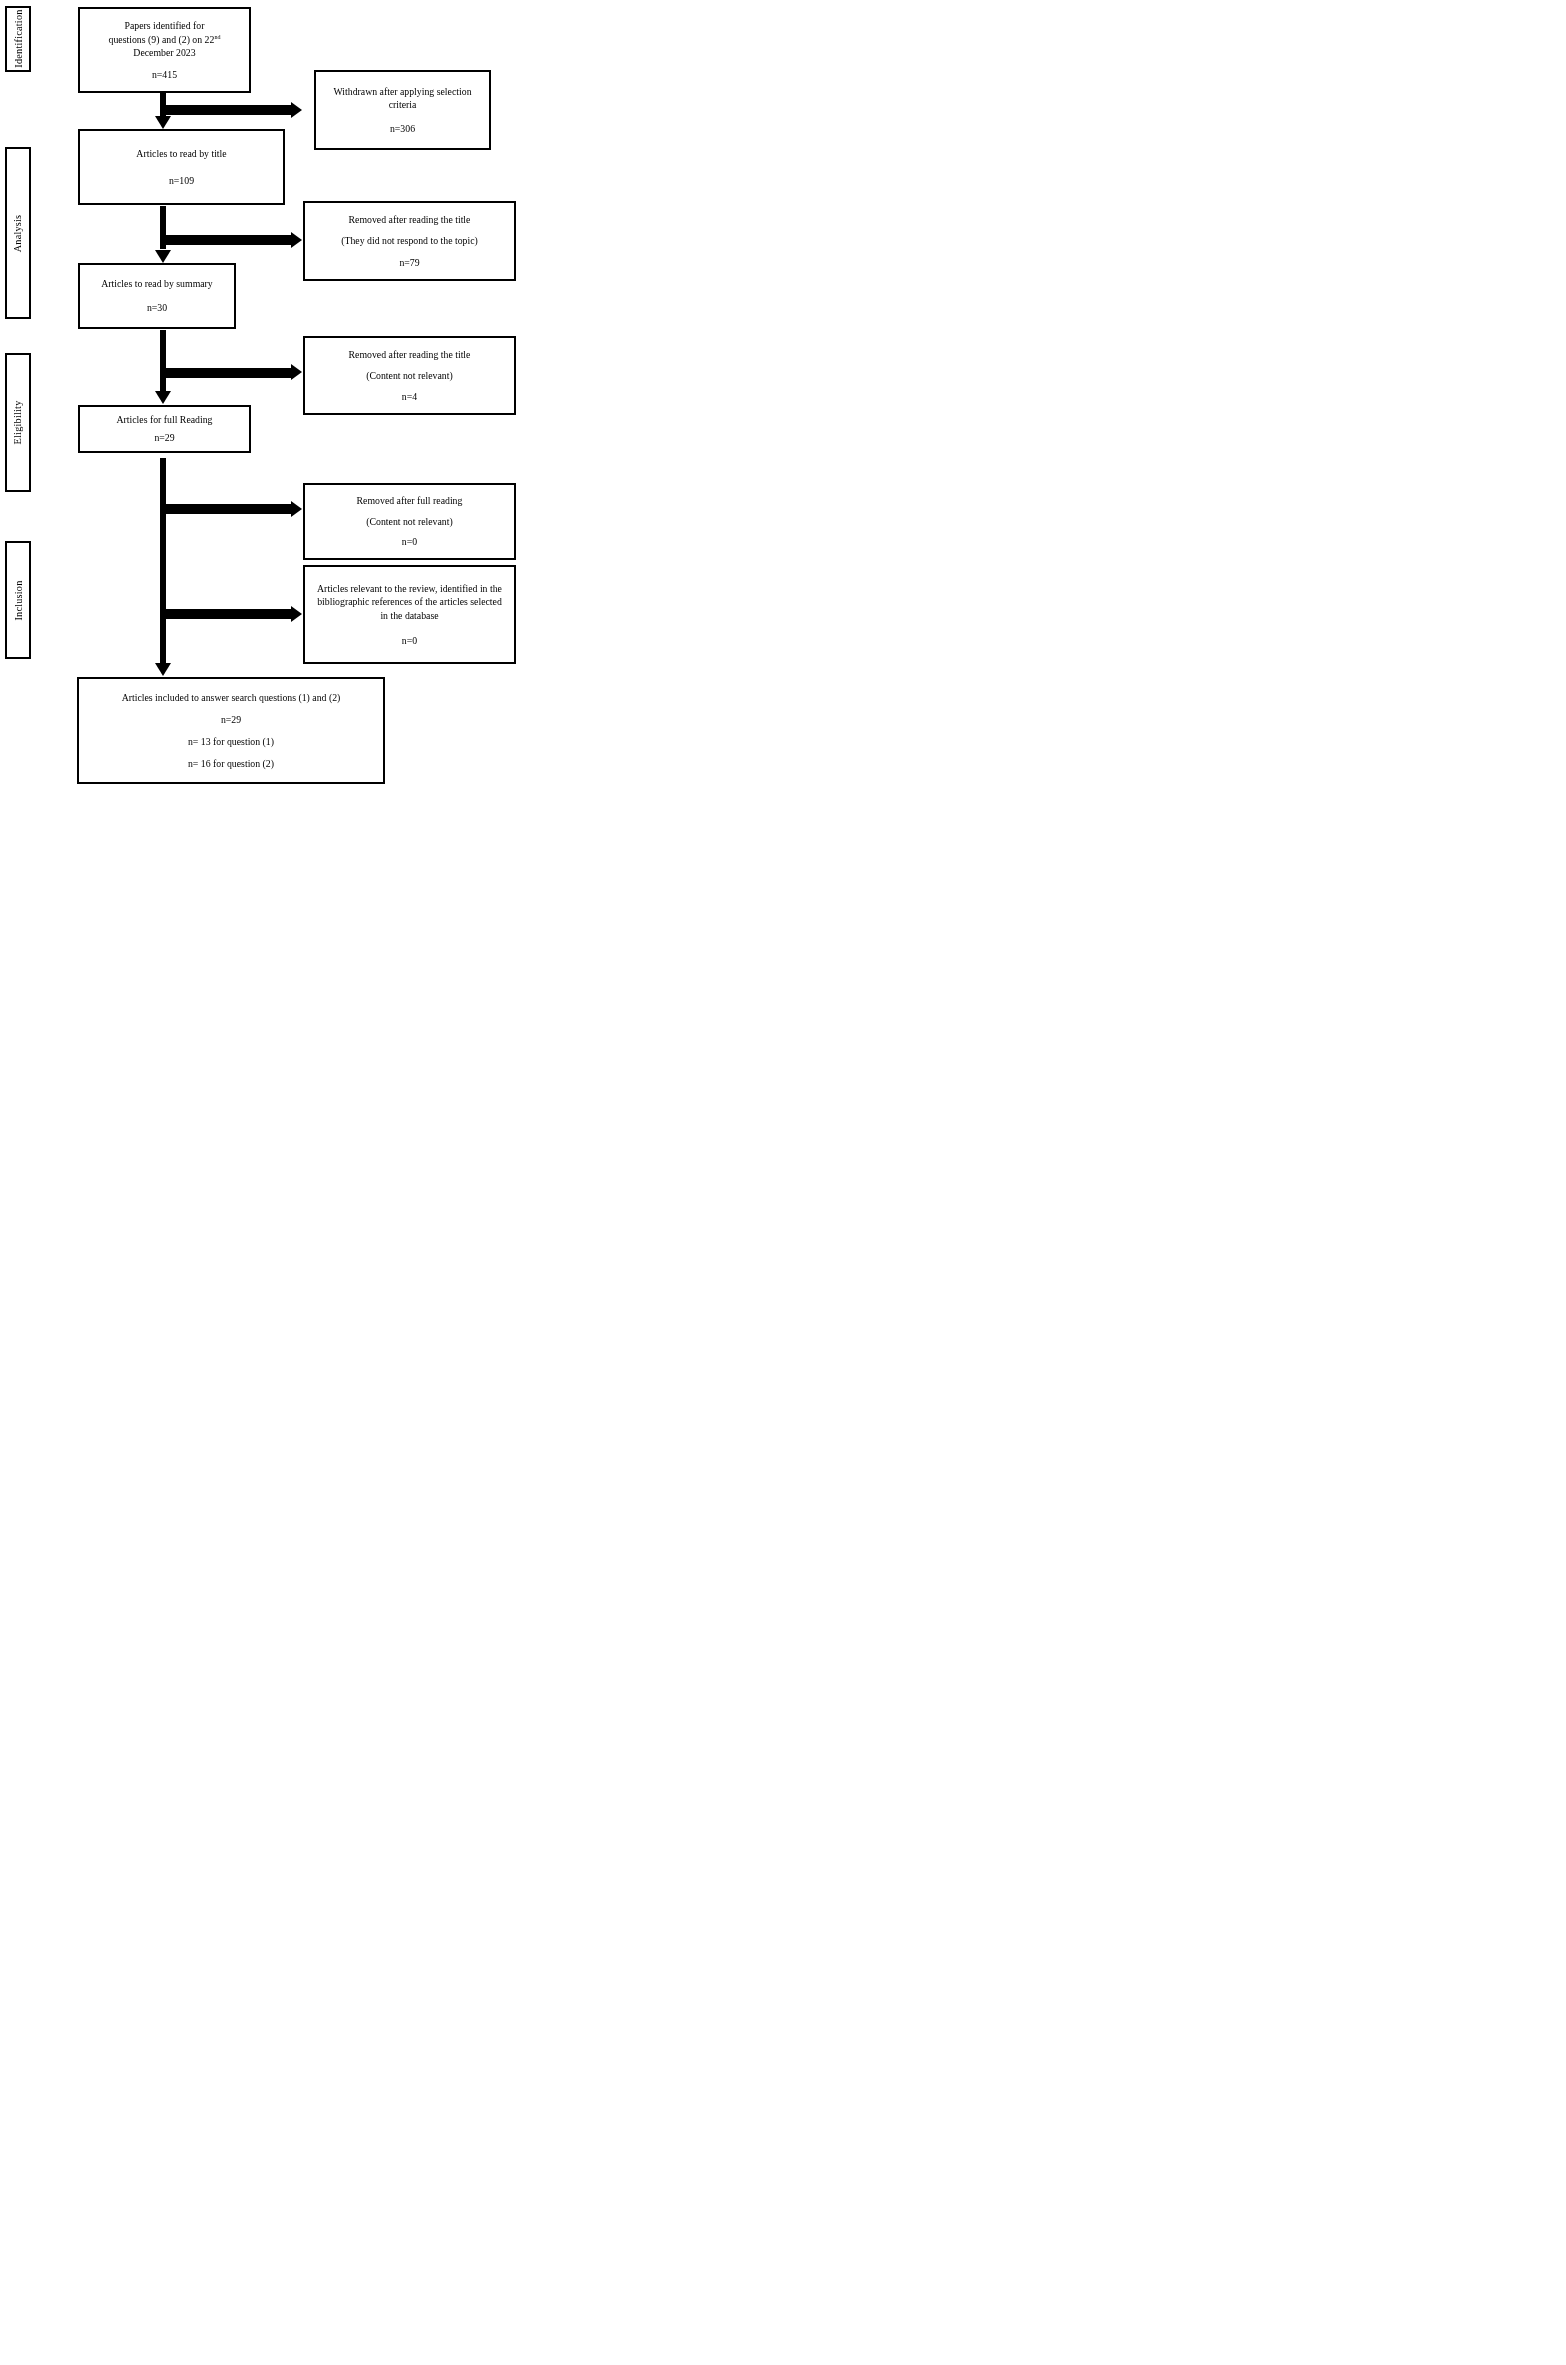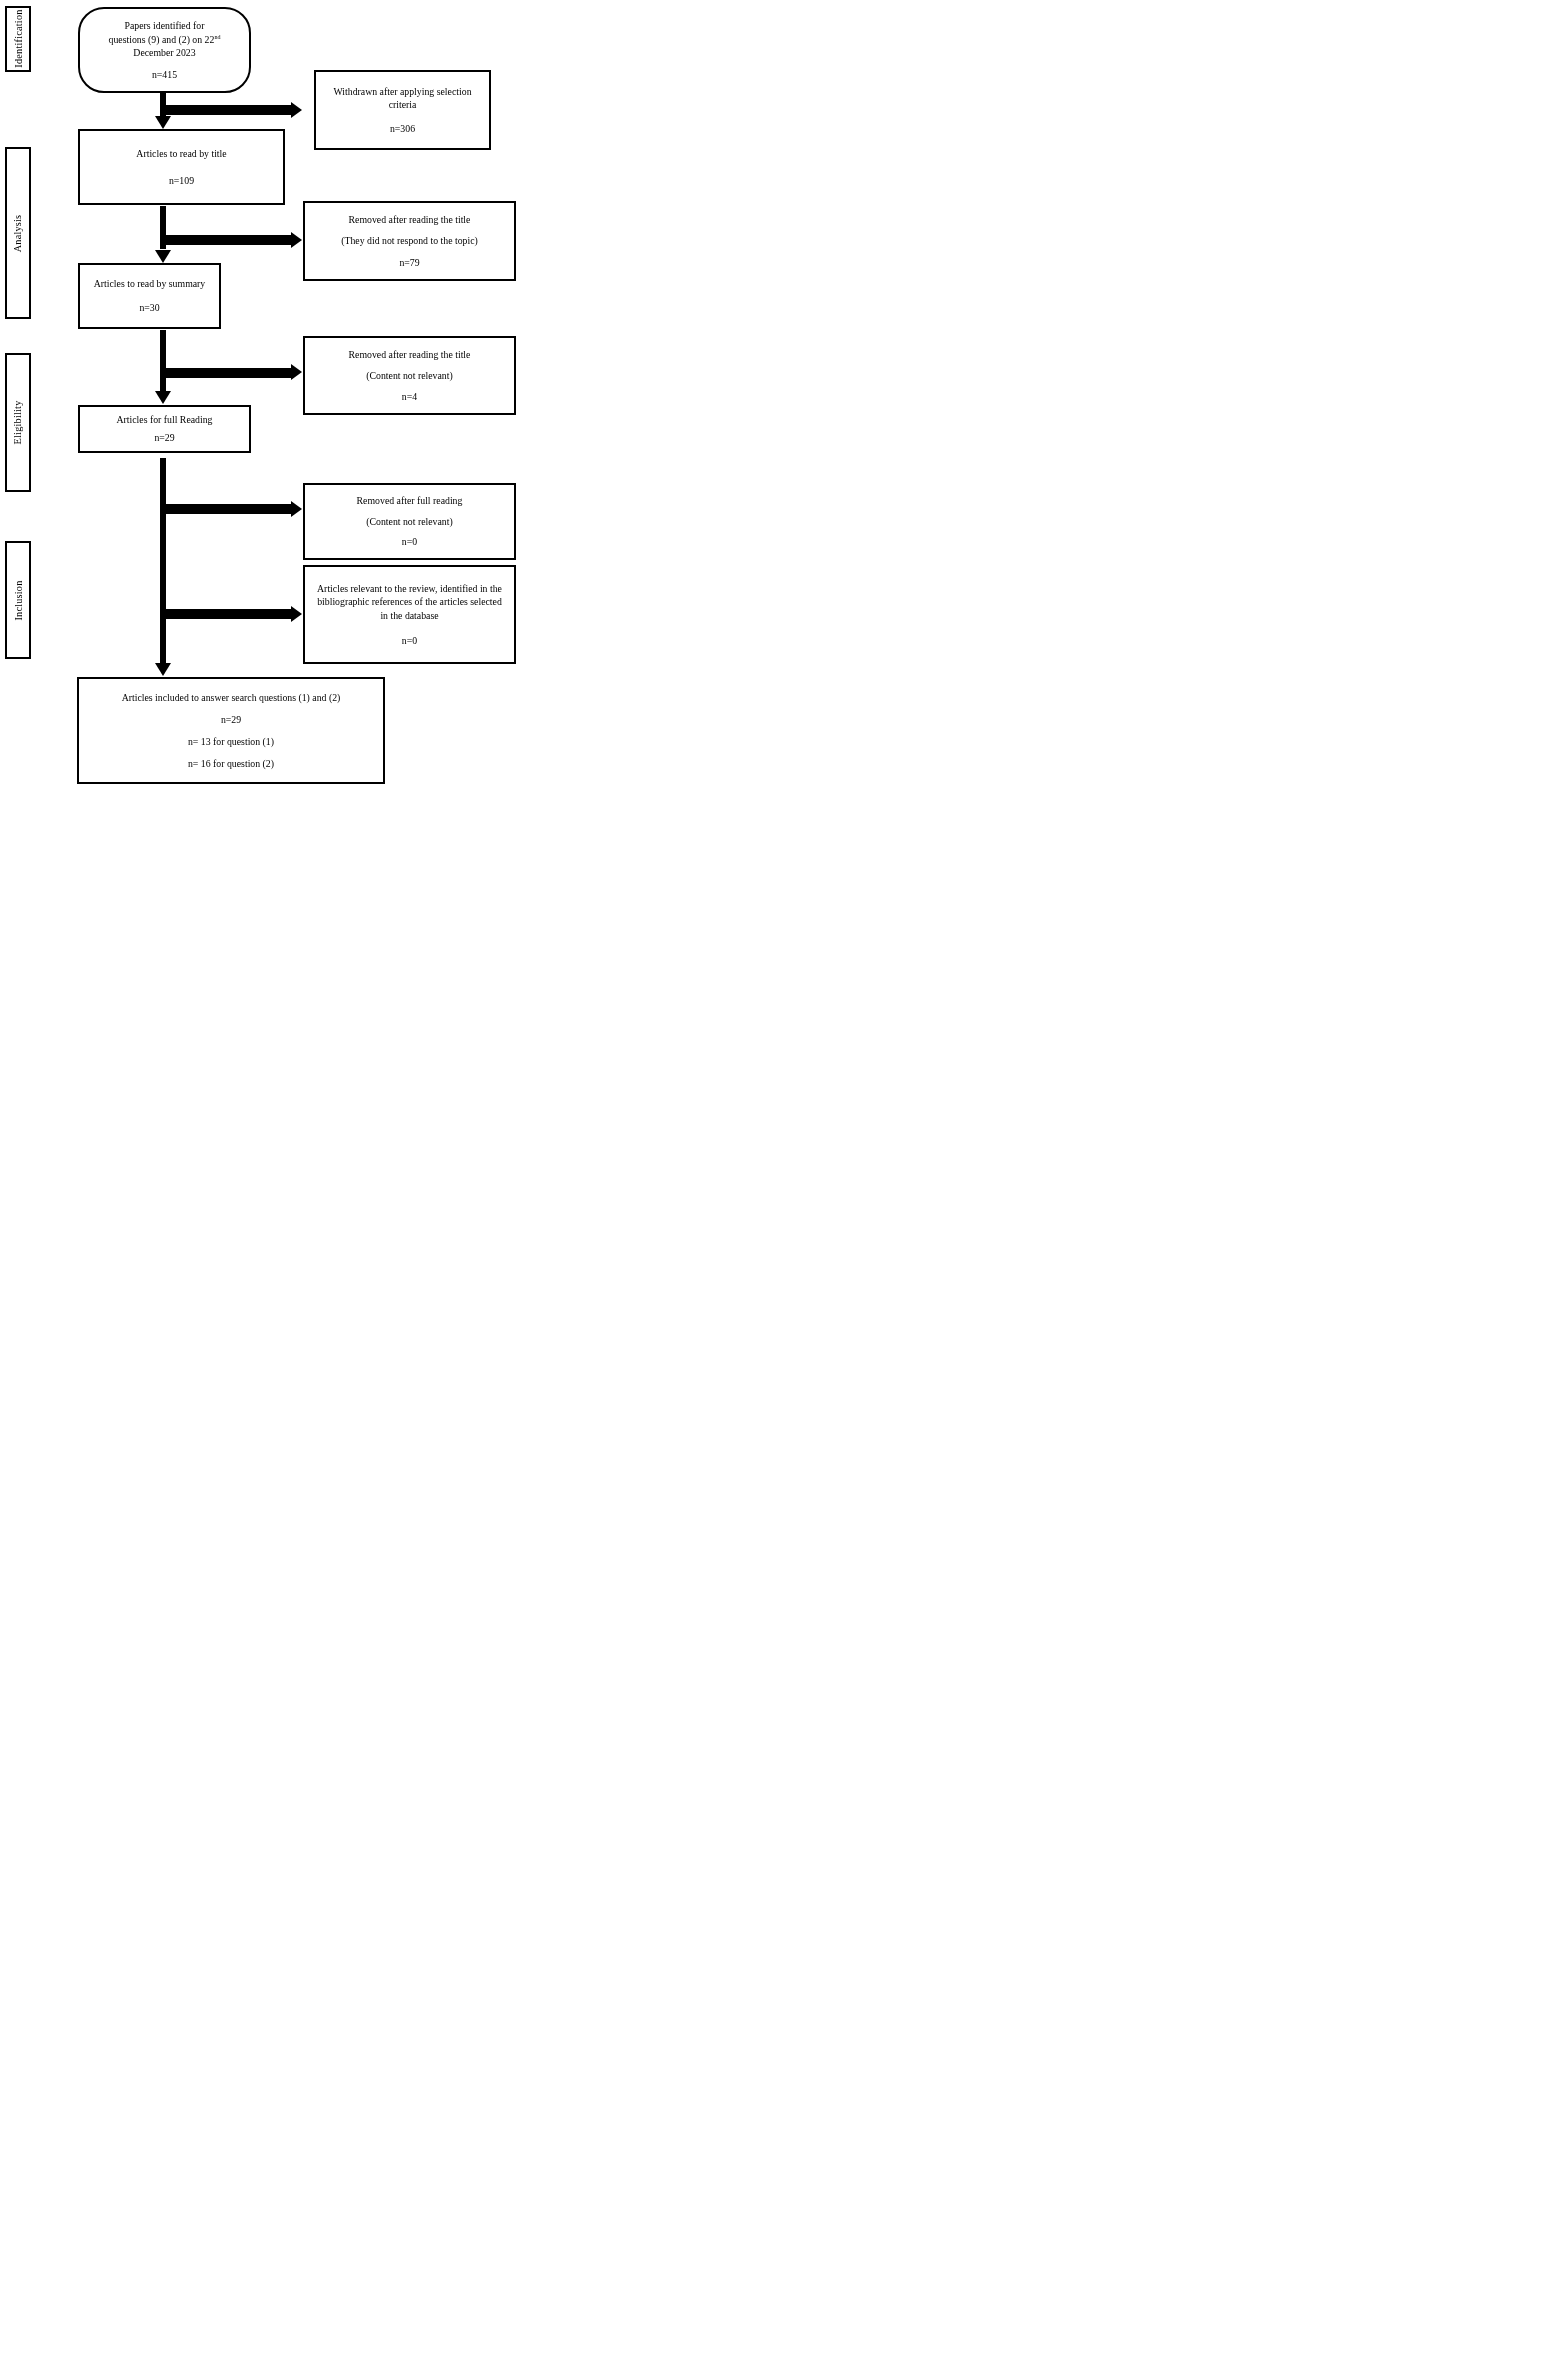--- a/index.html
+++ b/index.html
@@ -87,35 +87,35 @@
   <div class="stage" style="top:147px; height:172px;">
     <span>Analysis</span>
   </div>
   <div class="stage" style="top:353px; height:139px;">
     <span>Eligibility</span>
   </div>
   <div class="stage" style="top:541px; height:118px;">
     <span>Inclusion</span>
   </div>
 
-  <div class="box" style="left:78px; top:7.4px; width:173px; height:86px; padding:2px 3.9px;border-radius:26px;">
+  <div class="box" style="left:78px; top:7.4px; width:173px; height:86px; padding:2px 3.9px;">
     <div class="title">
       <span>Papers identified for</span><br>
       <span>questions (9) and (2) on 22</span><sup>nd</sup><br>
       <span>December 2023</span>
     </div>
     <div class="nval">n=415</div>
   </div>
 
   <div class="box" style="left:78px; top:129px; width:207px; height:76px; padding:2px 3.9px;">
     <div class="title">Articles to read by title</div>
     <div class="nval">n=109</div>
   </div>
 
-  <div class="box" style="left:78px; top:263px; width:143px; height:66px; padding:2px 3.9px;">
+  <div class="box" style="left:78px; top:263px; width:158px; height:66px; padding:2px 3.9px;">
     <div class="title">Articles to read by summary</div>
     <div class="nval">n=30</div>
   </div>
 
   <div class="box" style="left:78px; top:405px; width:173px; height:48px; padding:1px 3.9px;">
     <div class="title">Articles for full Reading</div>
     <div class="nval">n=29</div>
   </div>
 
   <div class="box" style="left:77px; top:677px; width:308px; height:107px; padding:2.9px 7.9px;">

